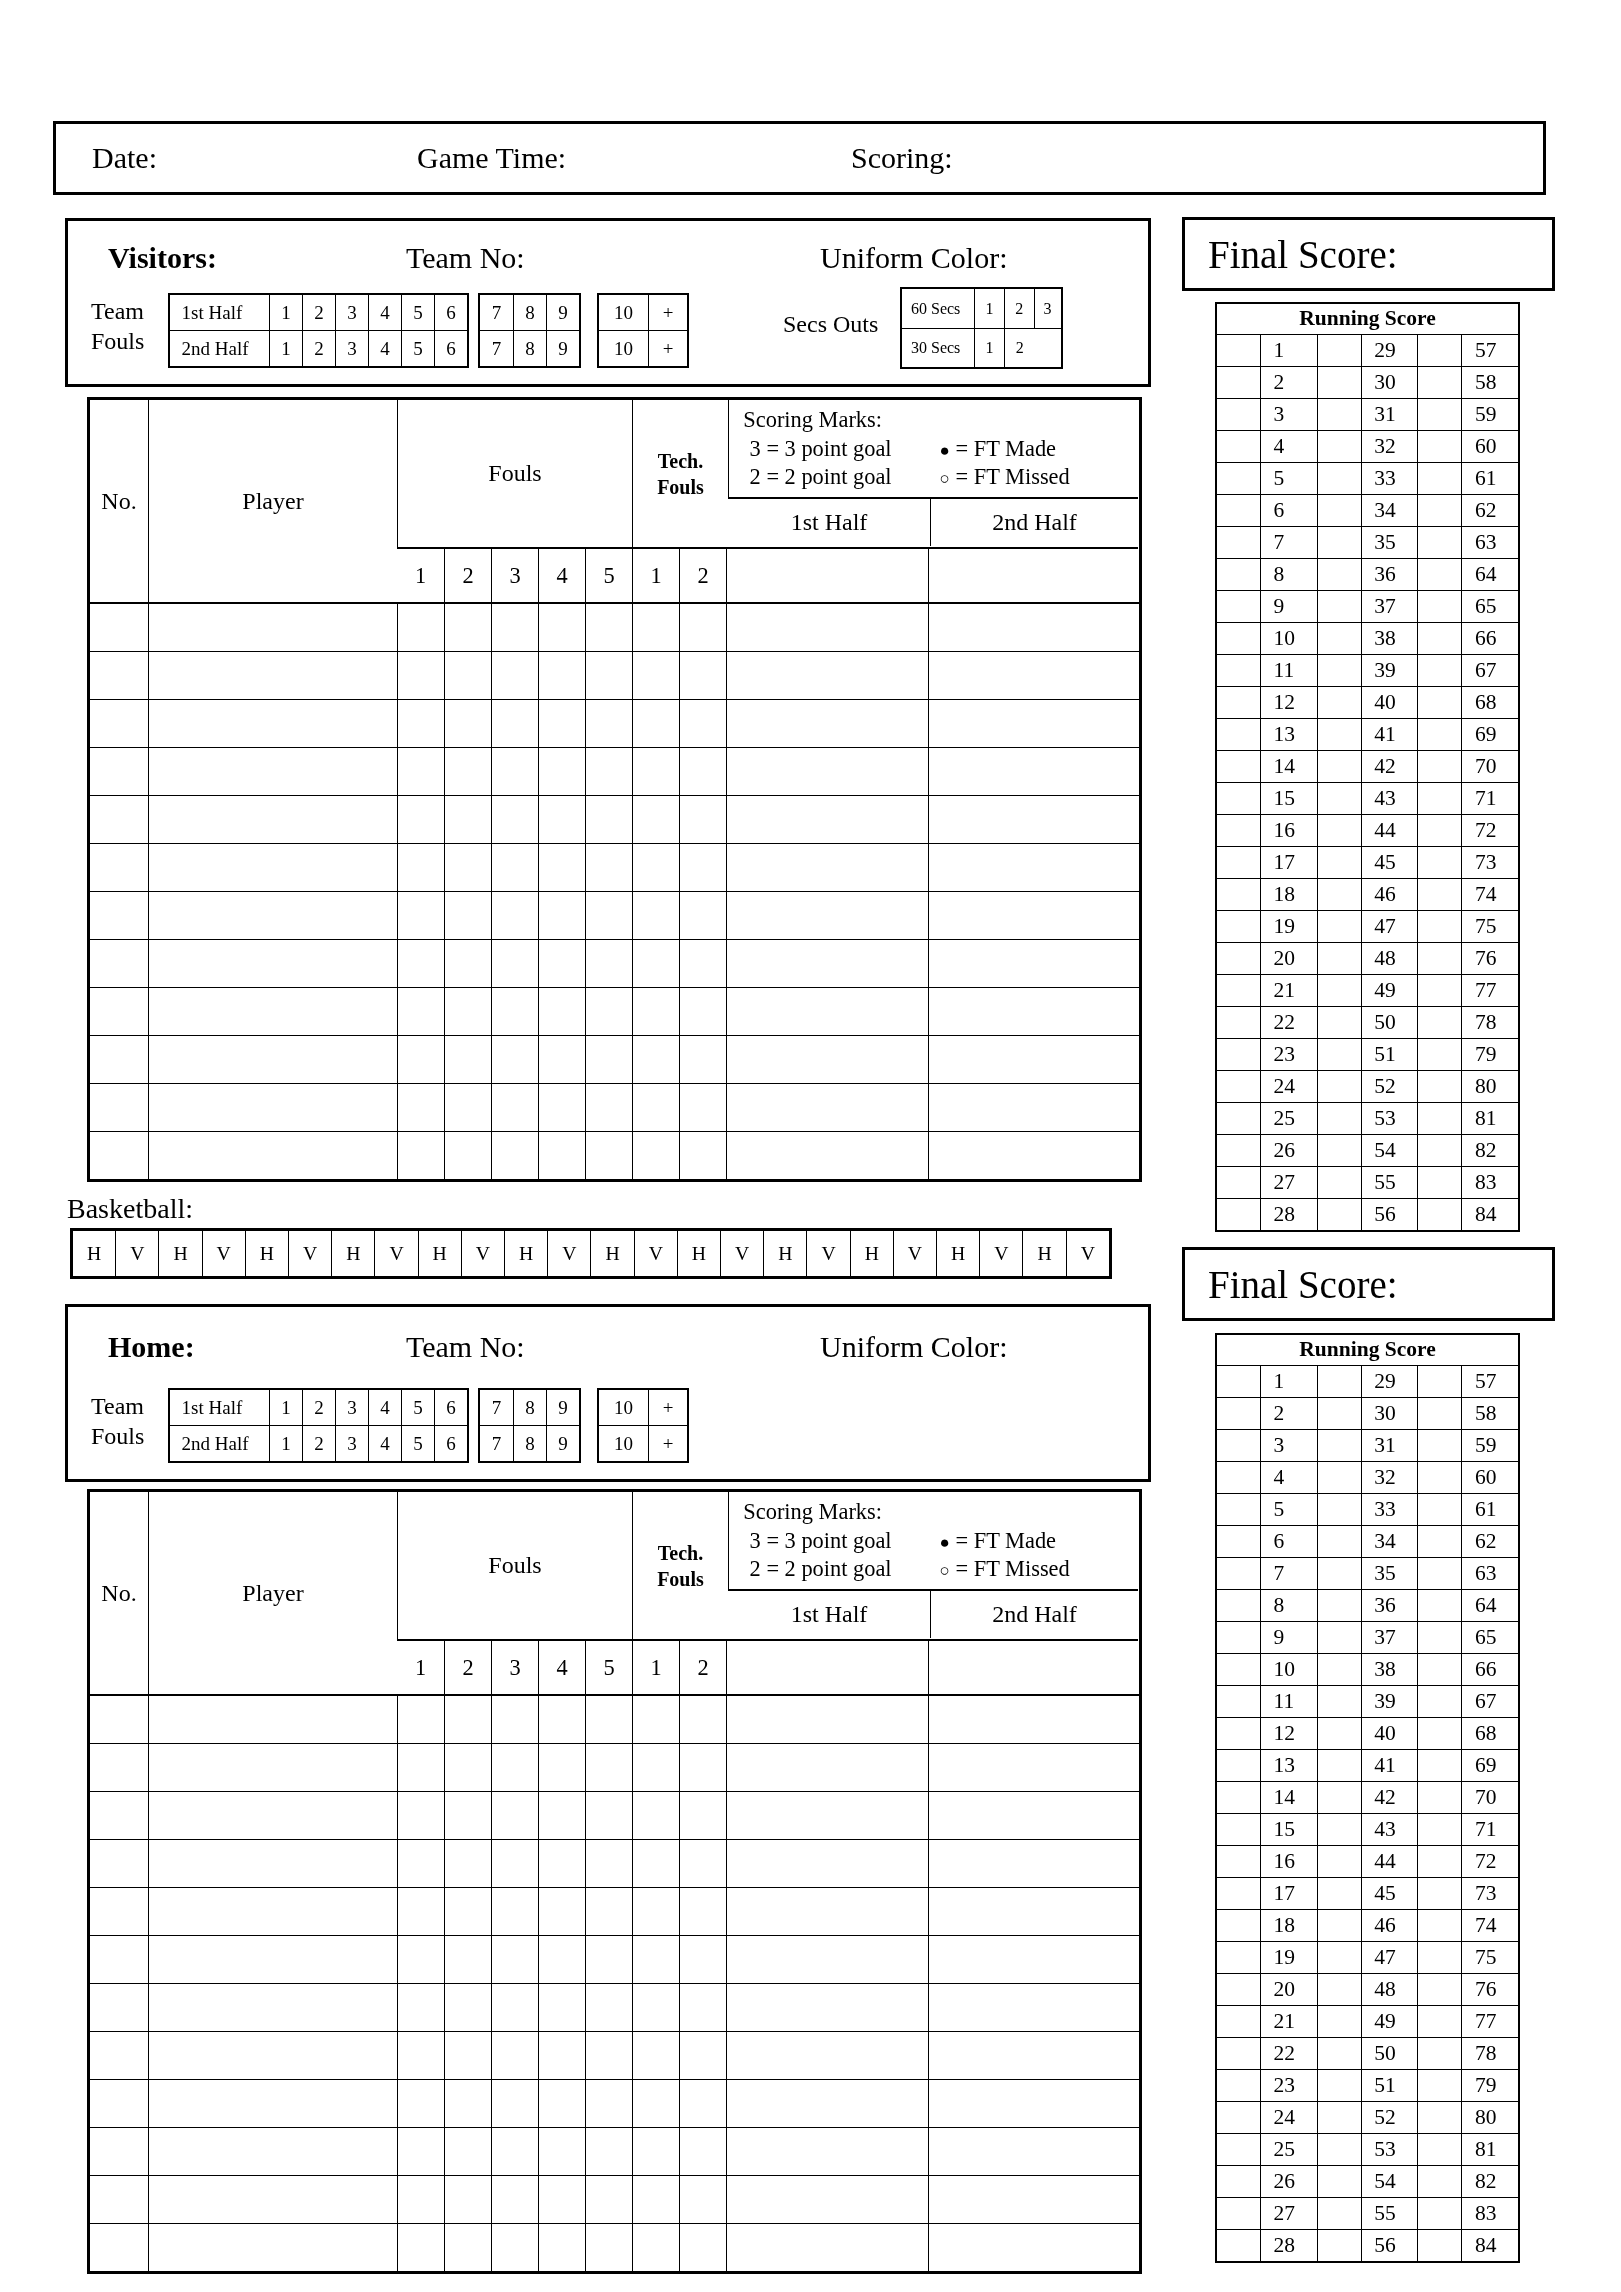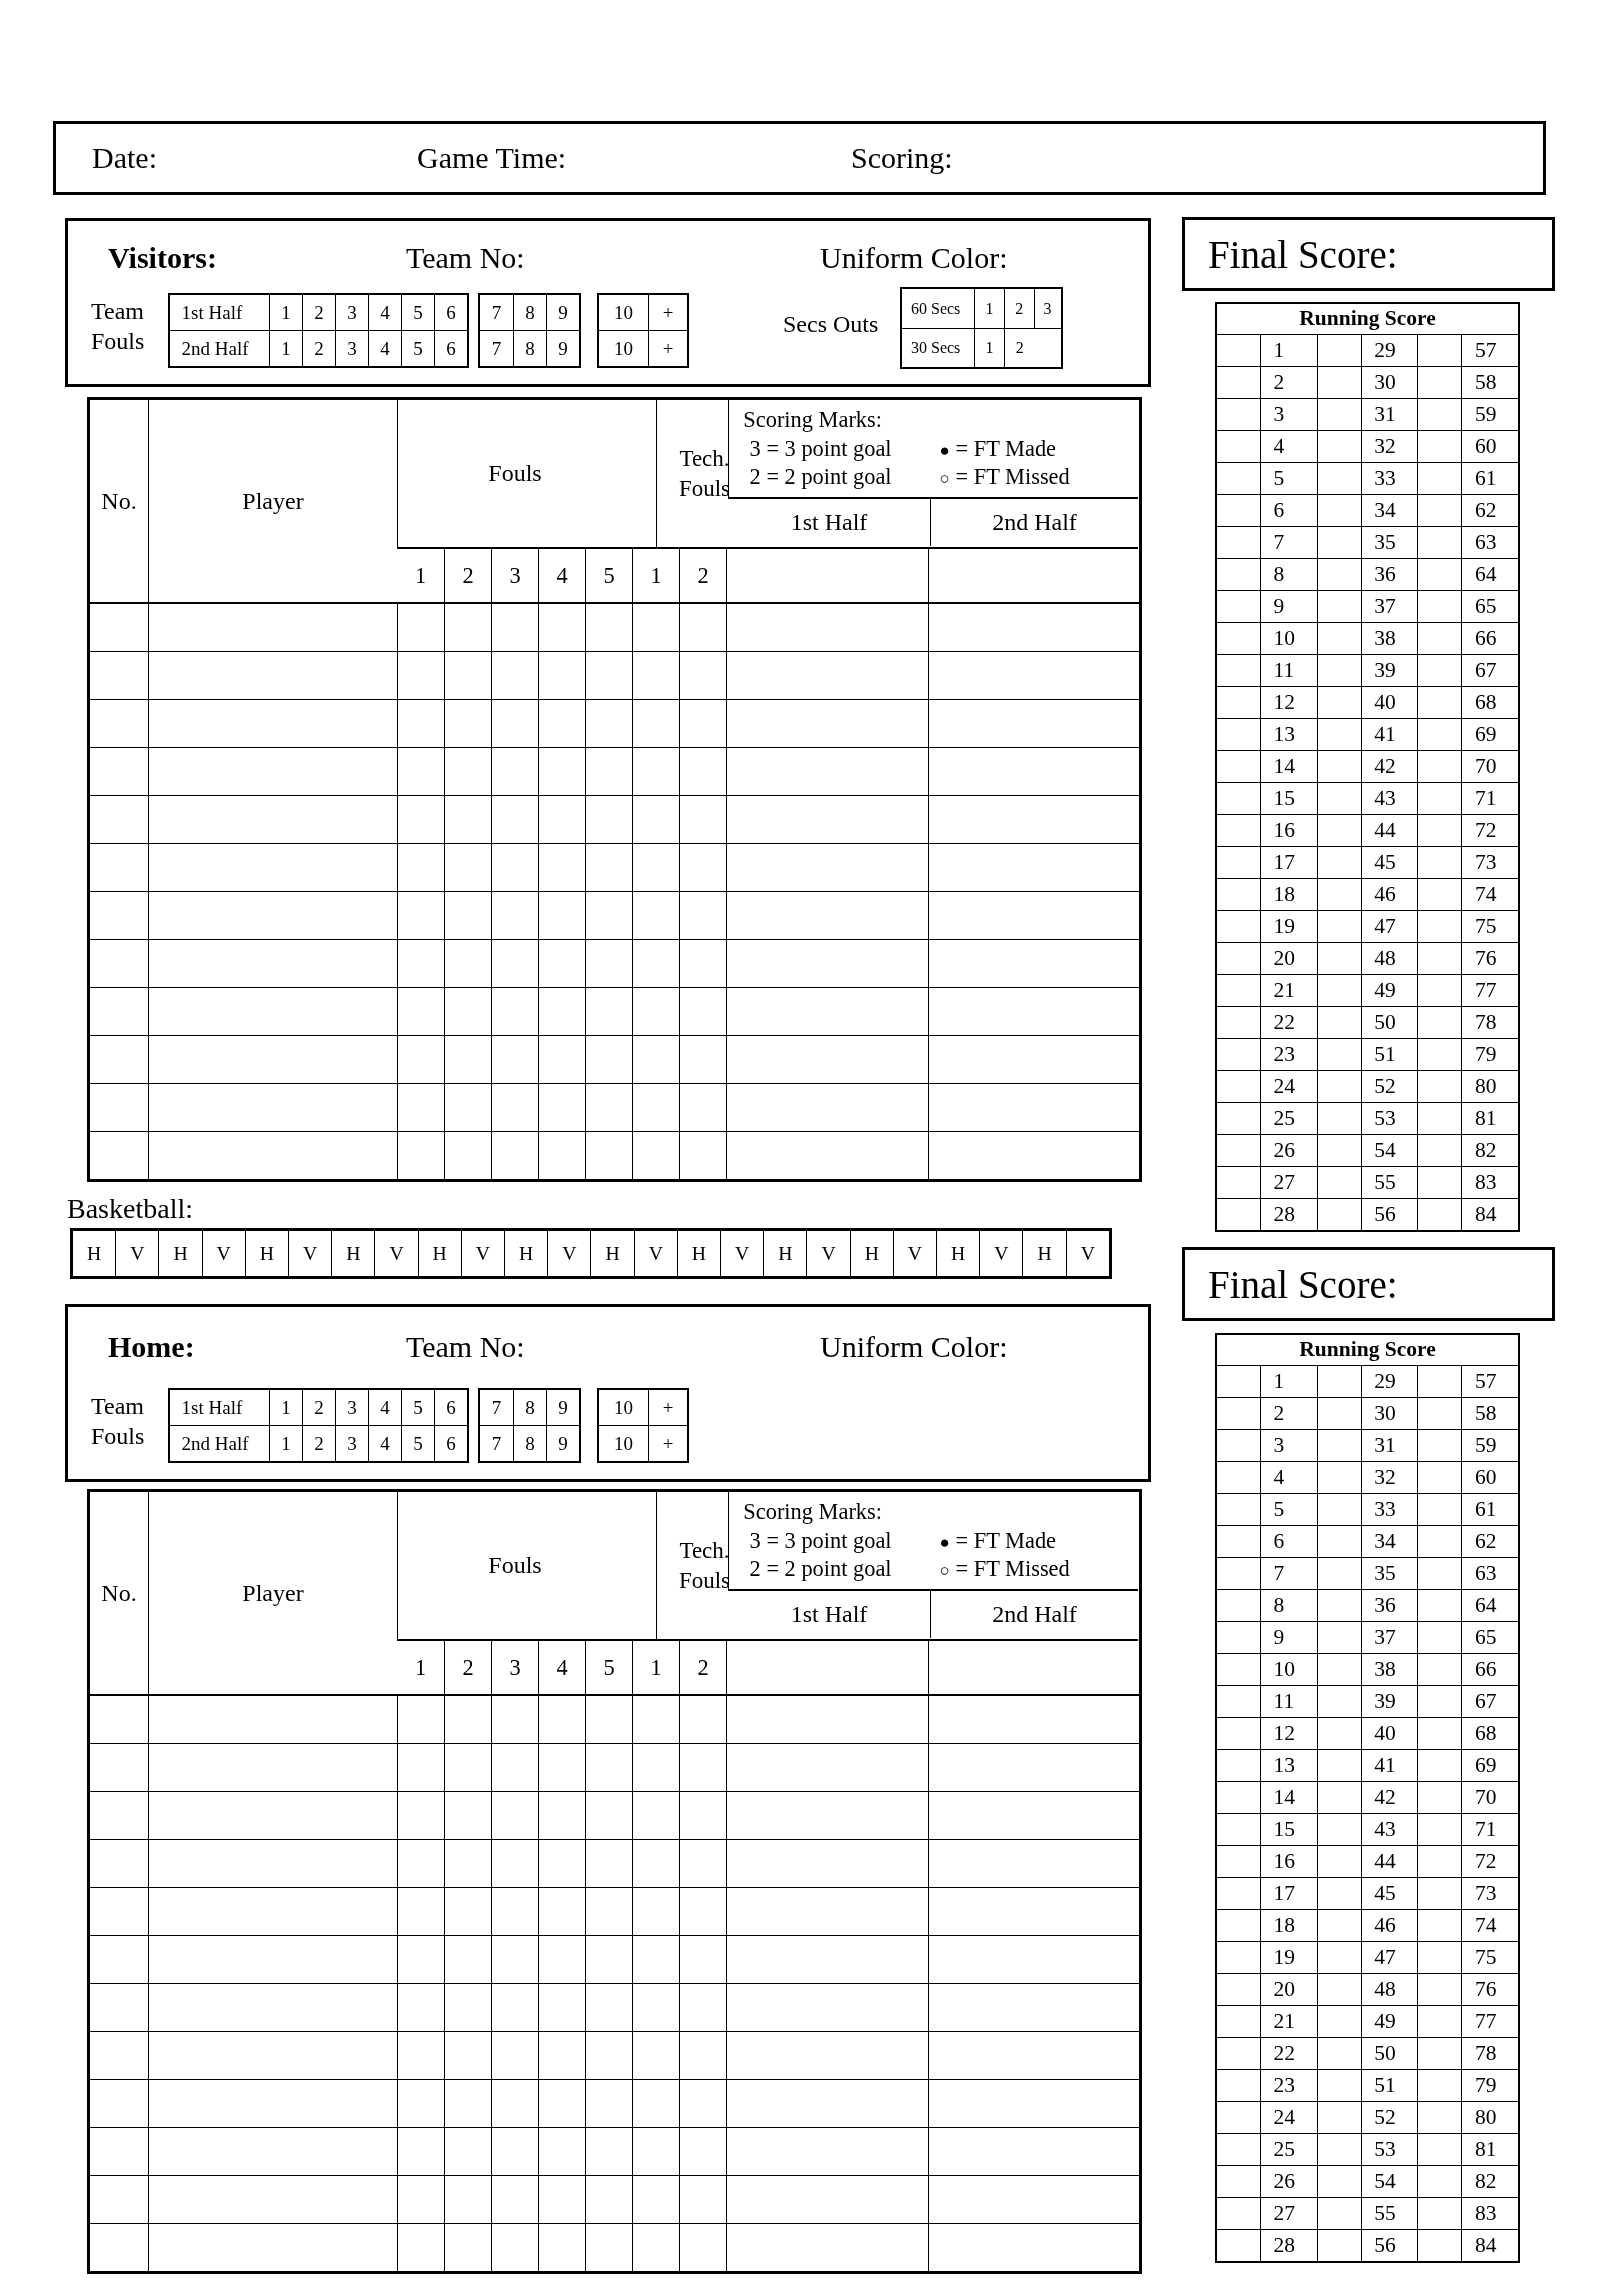--- a/index.html
+++ b/index.html
@@ -55,24 +55,24 @@
   #roster1{top:397px;} #roster2{top:1489px;}
   .roster-header{position:relative;height:202px;}
   .rh-no{position:absolute;left:0;top:0;width:58px;height:202px;display:flex;
          align-items:center;justify-content:center;font-size:24px;}
   .rh-player{position:absolute;left:58px;top:0;width:249px;height:202px;
              border-left:1.8px solid #000;box-sizing:border-box;display:flex;
              align-items:center;justify-content:center;font-size:24px;}
   .rh-fouls{position:absolute;left:307px;top:0;width:235px;height:147px;
             border-left:1.8px solid #000;box-sizing:border-box;display:flex;
             align-items:center;justify-content:center;font-size:24px;}
-  .rh-tech{position:absolute;left:566px;top:0;width:96px;height:147px;
+  .rh-tech{position:absolute;left:542px;top:0;width:96px;height:147px;
            border-left:1.8px solid #000;box-sizing:border-box;display:flex;
            flex-direction:column;align-items:center;justify-content:center;
-           font-size:23px;line-height:1.3;}
+           font-size:20px;line-height:1.3;font-weight:bold;}
   .rh-scoring{position:absolute;left:638px;top:0;width:410px;height:99px;
               border-left:1.8px solid #000;border-bottom:2.7px solid #000;
               box-sizing:border-box;padding:6.3px 0 0 14.3px;font-size:22.4px;line-height:1.27;}
   .sm-row{padding-left:6.3px;}
   .sm-left{display:inline-block;width:190px;}
   .sm-icon{font-size:17px;}
   .rh-halves{position:absolute;left:638px;top:99px;width:410px;height:47px;display:flex;}
   .rh-h1{width:202px;display:flex;align-items:center;justify-content:center;font-size:24px;}
   .rh-h2{flex:1;border-left:1.8px solid #000;display:flex;align-items:center;
          justify-content:center;font-size:24px;}

